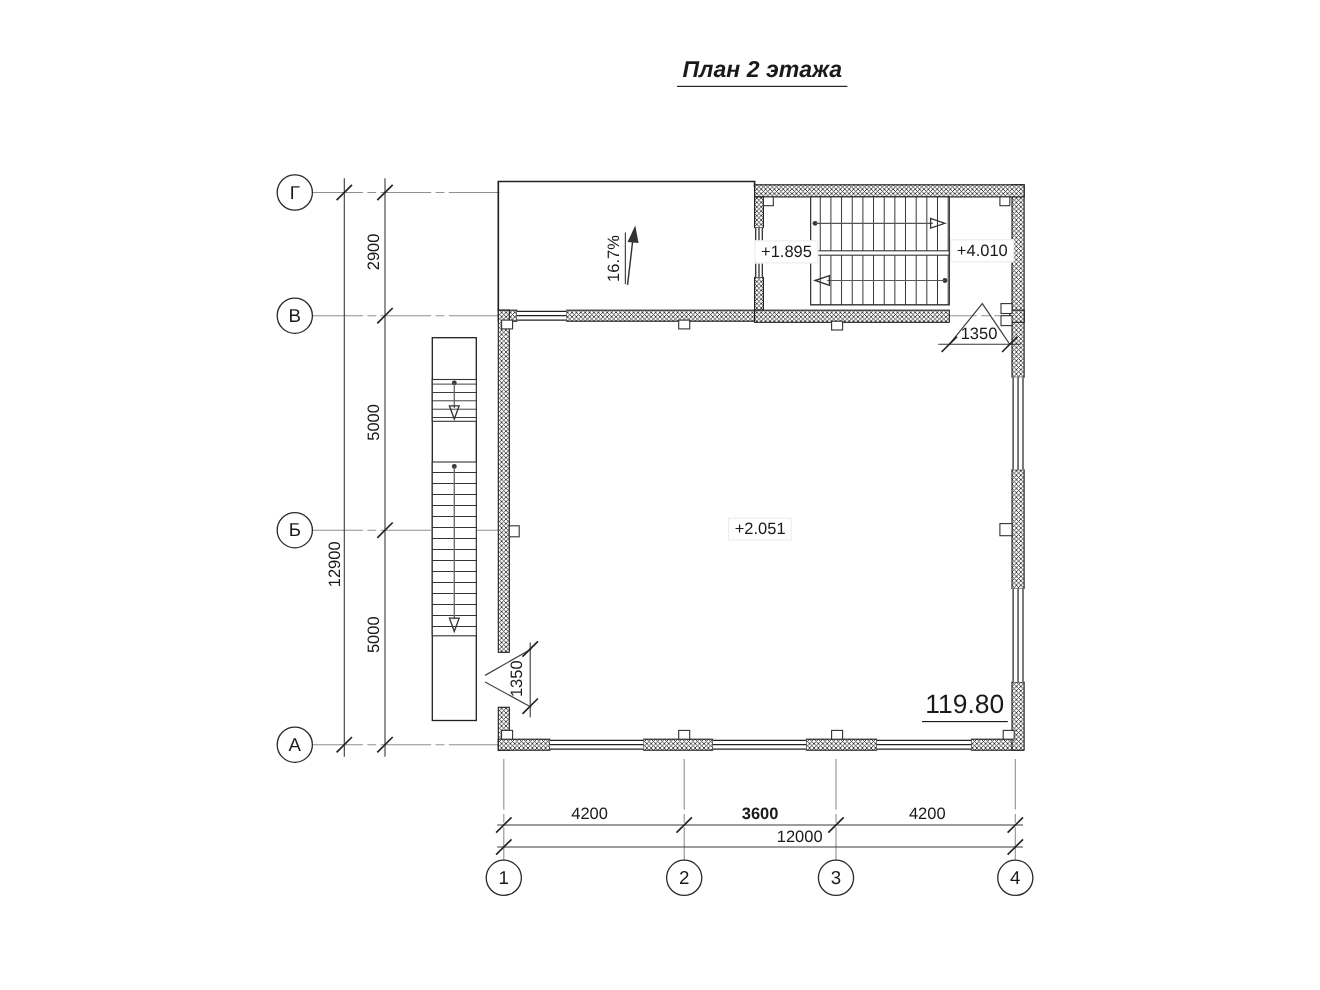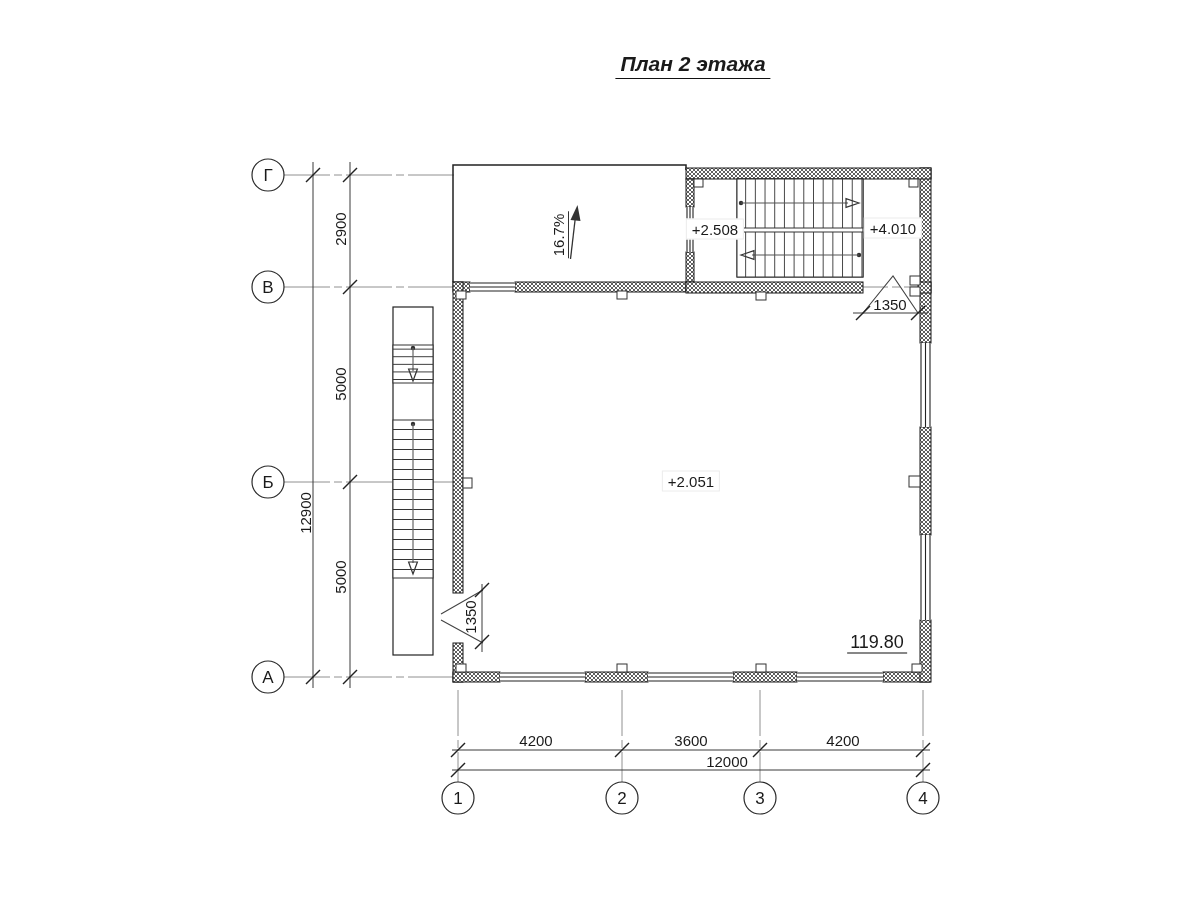--- a/index.html
+++ b/index.html
@@ -6,21 +6,21 @@
   #canvas{position:relative;width:1100px;height:900px;background:#fff;overflow:hidden;
           font-family:"Liberation Sans",sans-serif;color:#111;}
   svg{position:absolute;left:0;top:0;}
   .lbl{position:absolute;transform:translate(-50%,-50%);font-size:15px;color:#1a1a1a;
        white-space:nowrap;line-height:1;}
   .rot{transform:translate(-50%,-50%) rotate(-90deg);}
   .level{background:#fff;border:1px solid #ececec;padding:2px 5px;}
   .bub{font-size:17px;}
   .title{font-size:21px;font-weight:bold;font-style:italic;
          border-bottom:1.6px solid #111;padding:0 5px 4px;}
-  .area{font-size:18px;border-bottom:1.6px solid #111;padding:0 3px 2px;}
+  .area{font-size:24px;border-bottom:1.6px solid #111;padding:0 3px 2px;}
   .slope{font-size:15px;border-bottom:1.2px solid #333;padding:0 2px 2px;background:#fff;}
 </style>
 </head>
 <body>
 
 <div id="canvas">
 
   <svg width="1200" height="900" viewBox="0 0 1200 900">
     <defs>
       <pattern id="hatch" width="4" height="4" patternUnits="userSpaceOnUse">
@@ -216,27 +216,27 @@
   <div class="lbl bub" style="left:622px;top:798px;">2</div>
   <div class="lbl bub" style="left:760px;top:798px;">3</div>
   <div class="lbl bub" style="left:923px;top:798px;">4</div>
 
   <div class="lbl rot" style="left:340px;top:229px;">2900</div>
   <div class="lbl rot" style="left:340px;top:384px;">5000</div>
   <div class="lbl rot" style="left:340px;top:577px;">5000</div>
   <div class="lbl rot" style="left:305px;top:513px;">12900</div>
 
   <div class="lbl" style="left:536px;top:740px;">4200</div>
-  <div class="lbl" style="left:691px;top:740px;">3600</div>
+  <div class="lbl" style="left:691px;top:740px;font-weight:bold;">3600</div>
   <div class="lbl" style="left:843px;top:740px;">4200</div>
   <div class="lbl" style="left:691px;top:761px;margin-left:36px;">12000</div>
 
   <div class="lbl rot" style="left:470px;top:617px;">1350</div>
   <div class="lbl" style="left:890px;top:304px;">1350</div>
 
-  <div class="lbl level" style="left:715px;top:229px;">+2.508</div>
+  <div class="lbl level" style="left:715px;top:229px;">+1.895</div>
   <div class="lbl level" style="left:893px;top:228px;text-align:right;">+4.010</div>
   <div class="lbl level" style="left:691px;top:481px;">+2.051</div>
 
   <div class="lbl rot slope" style="left:560px;top:235px;">16.7%</div>
   <div class="lbl area" style="left:877px;top:643px;">119.80</div>
 
 </div>
 
 </body></html>

